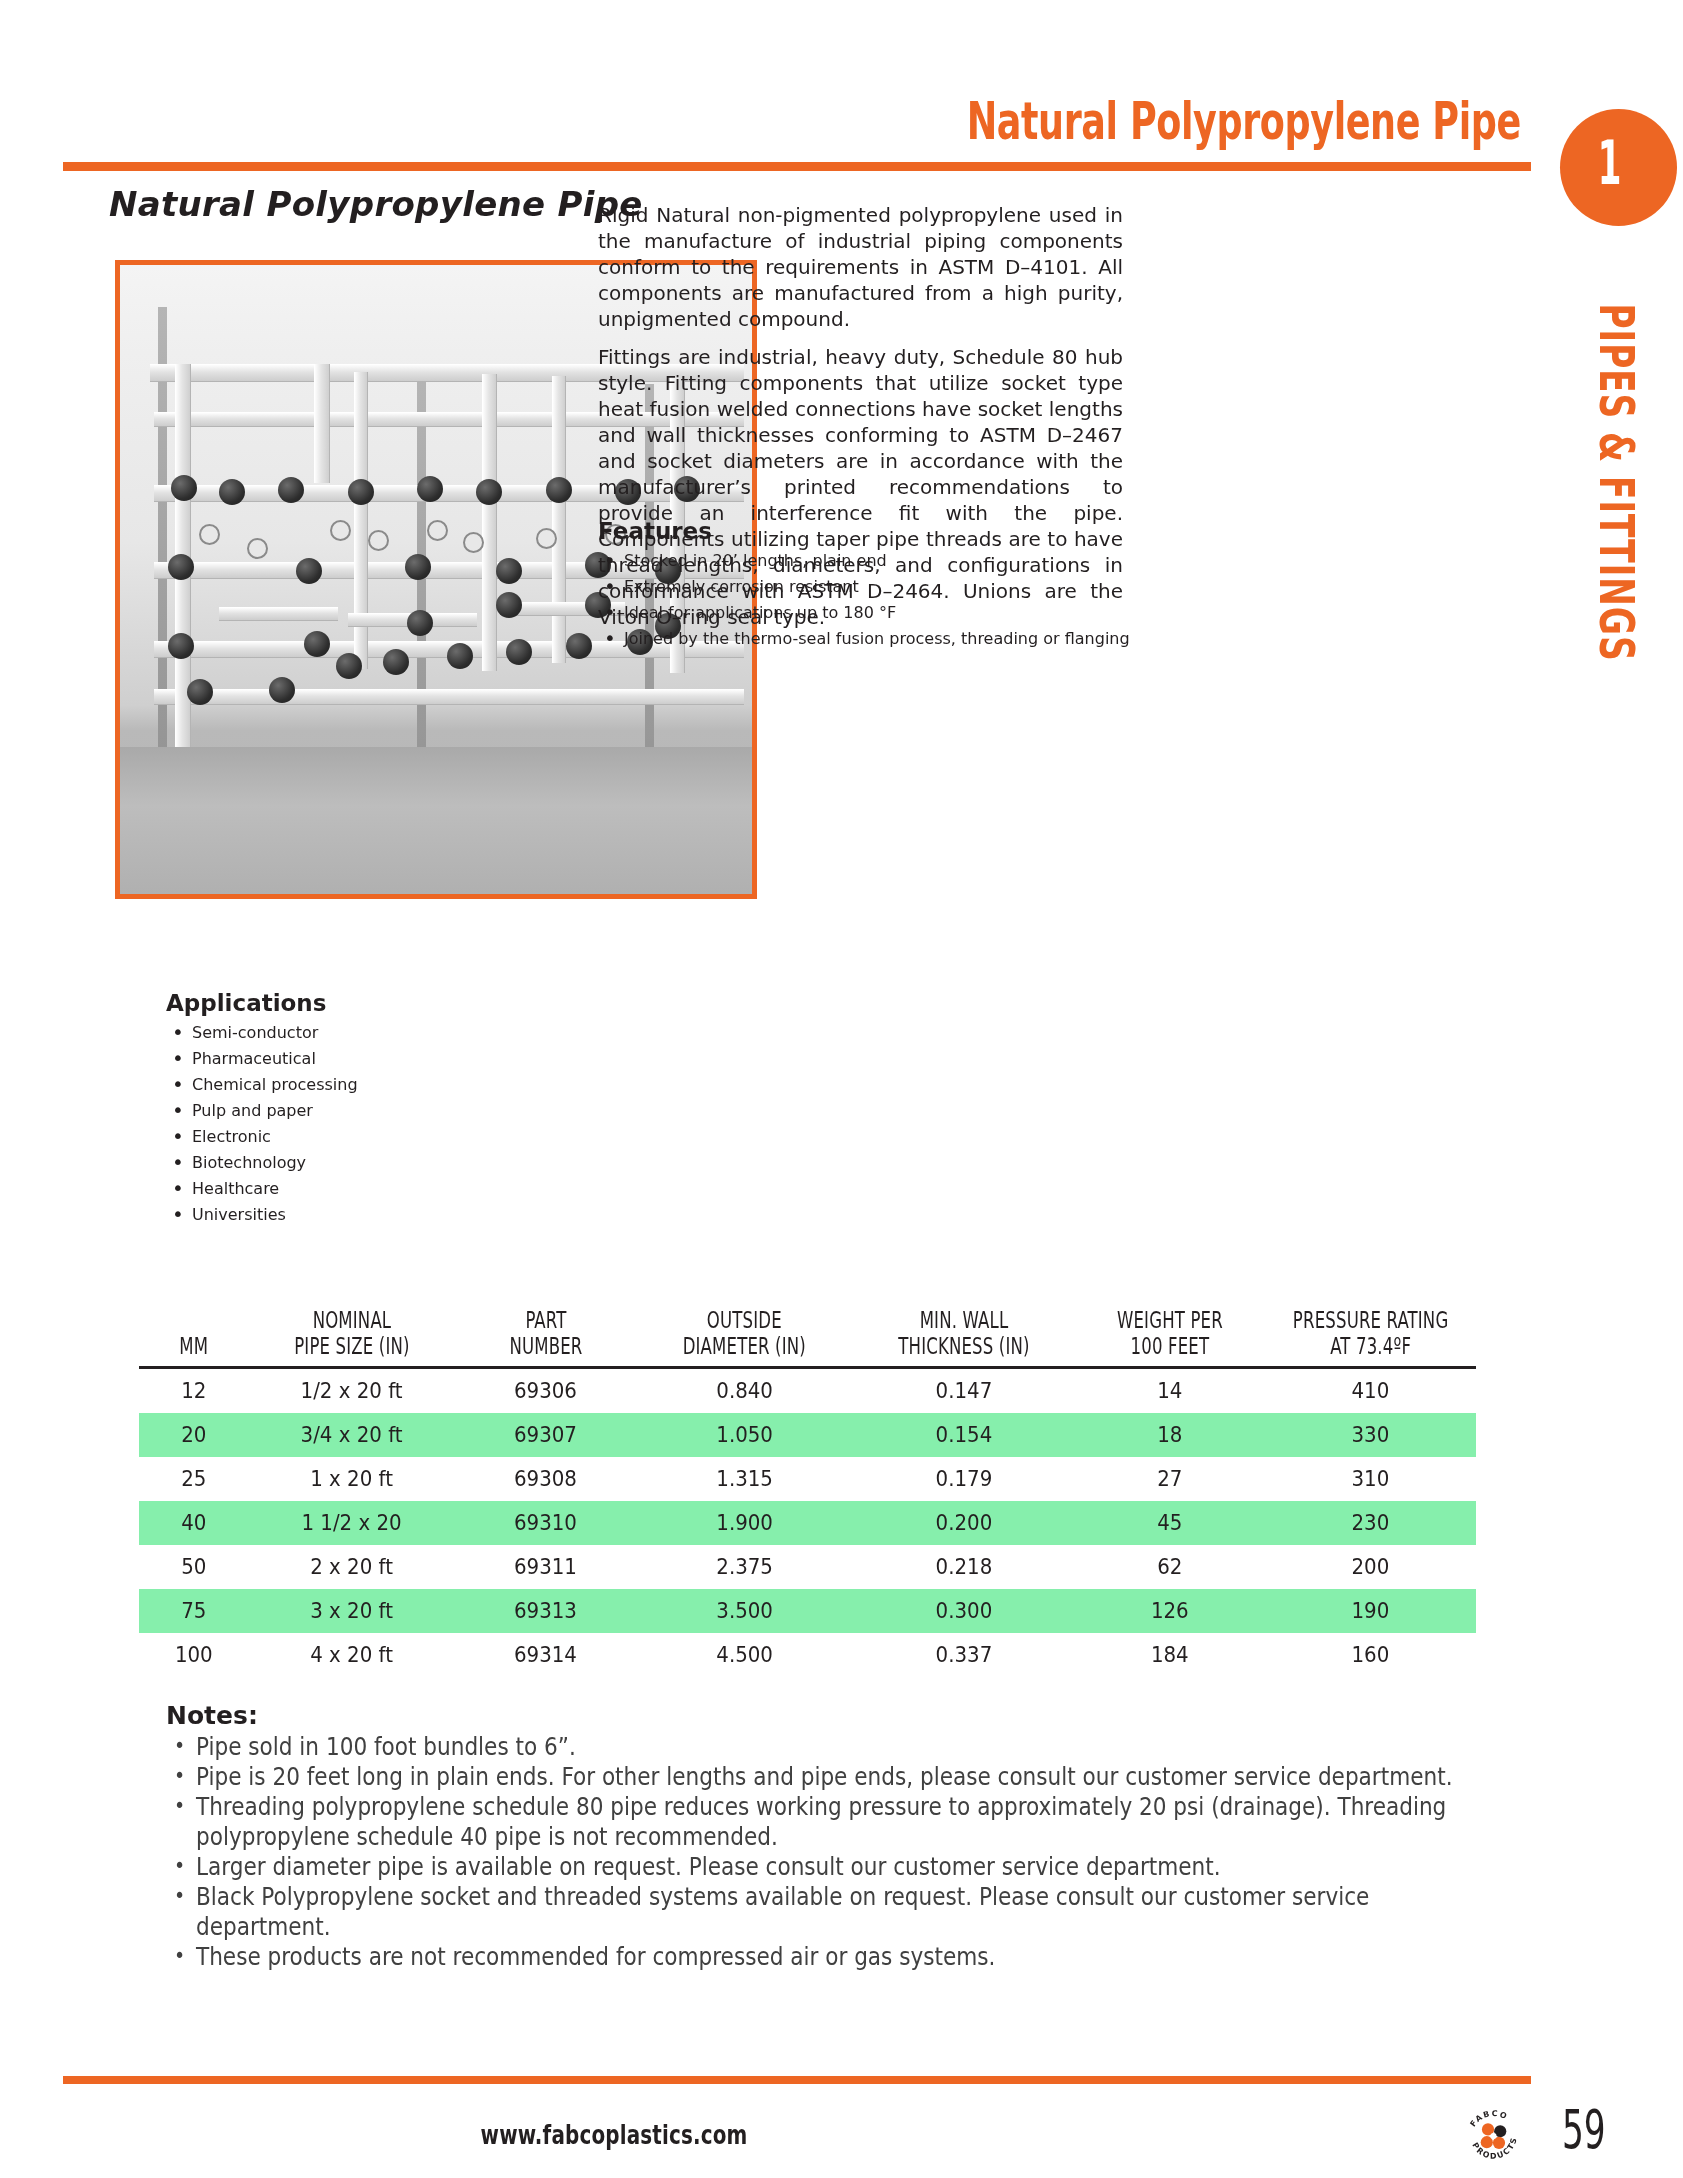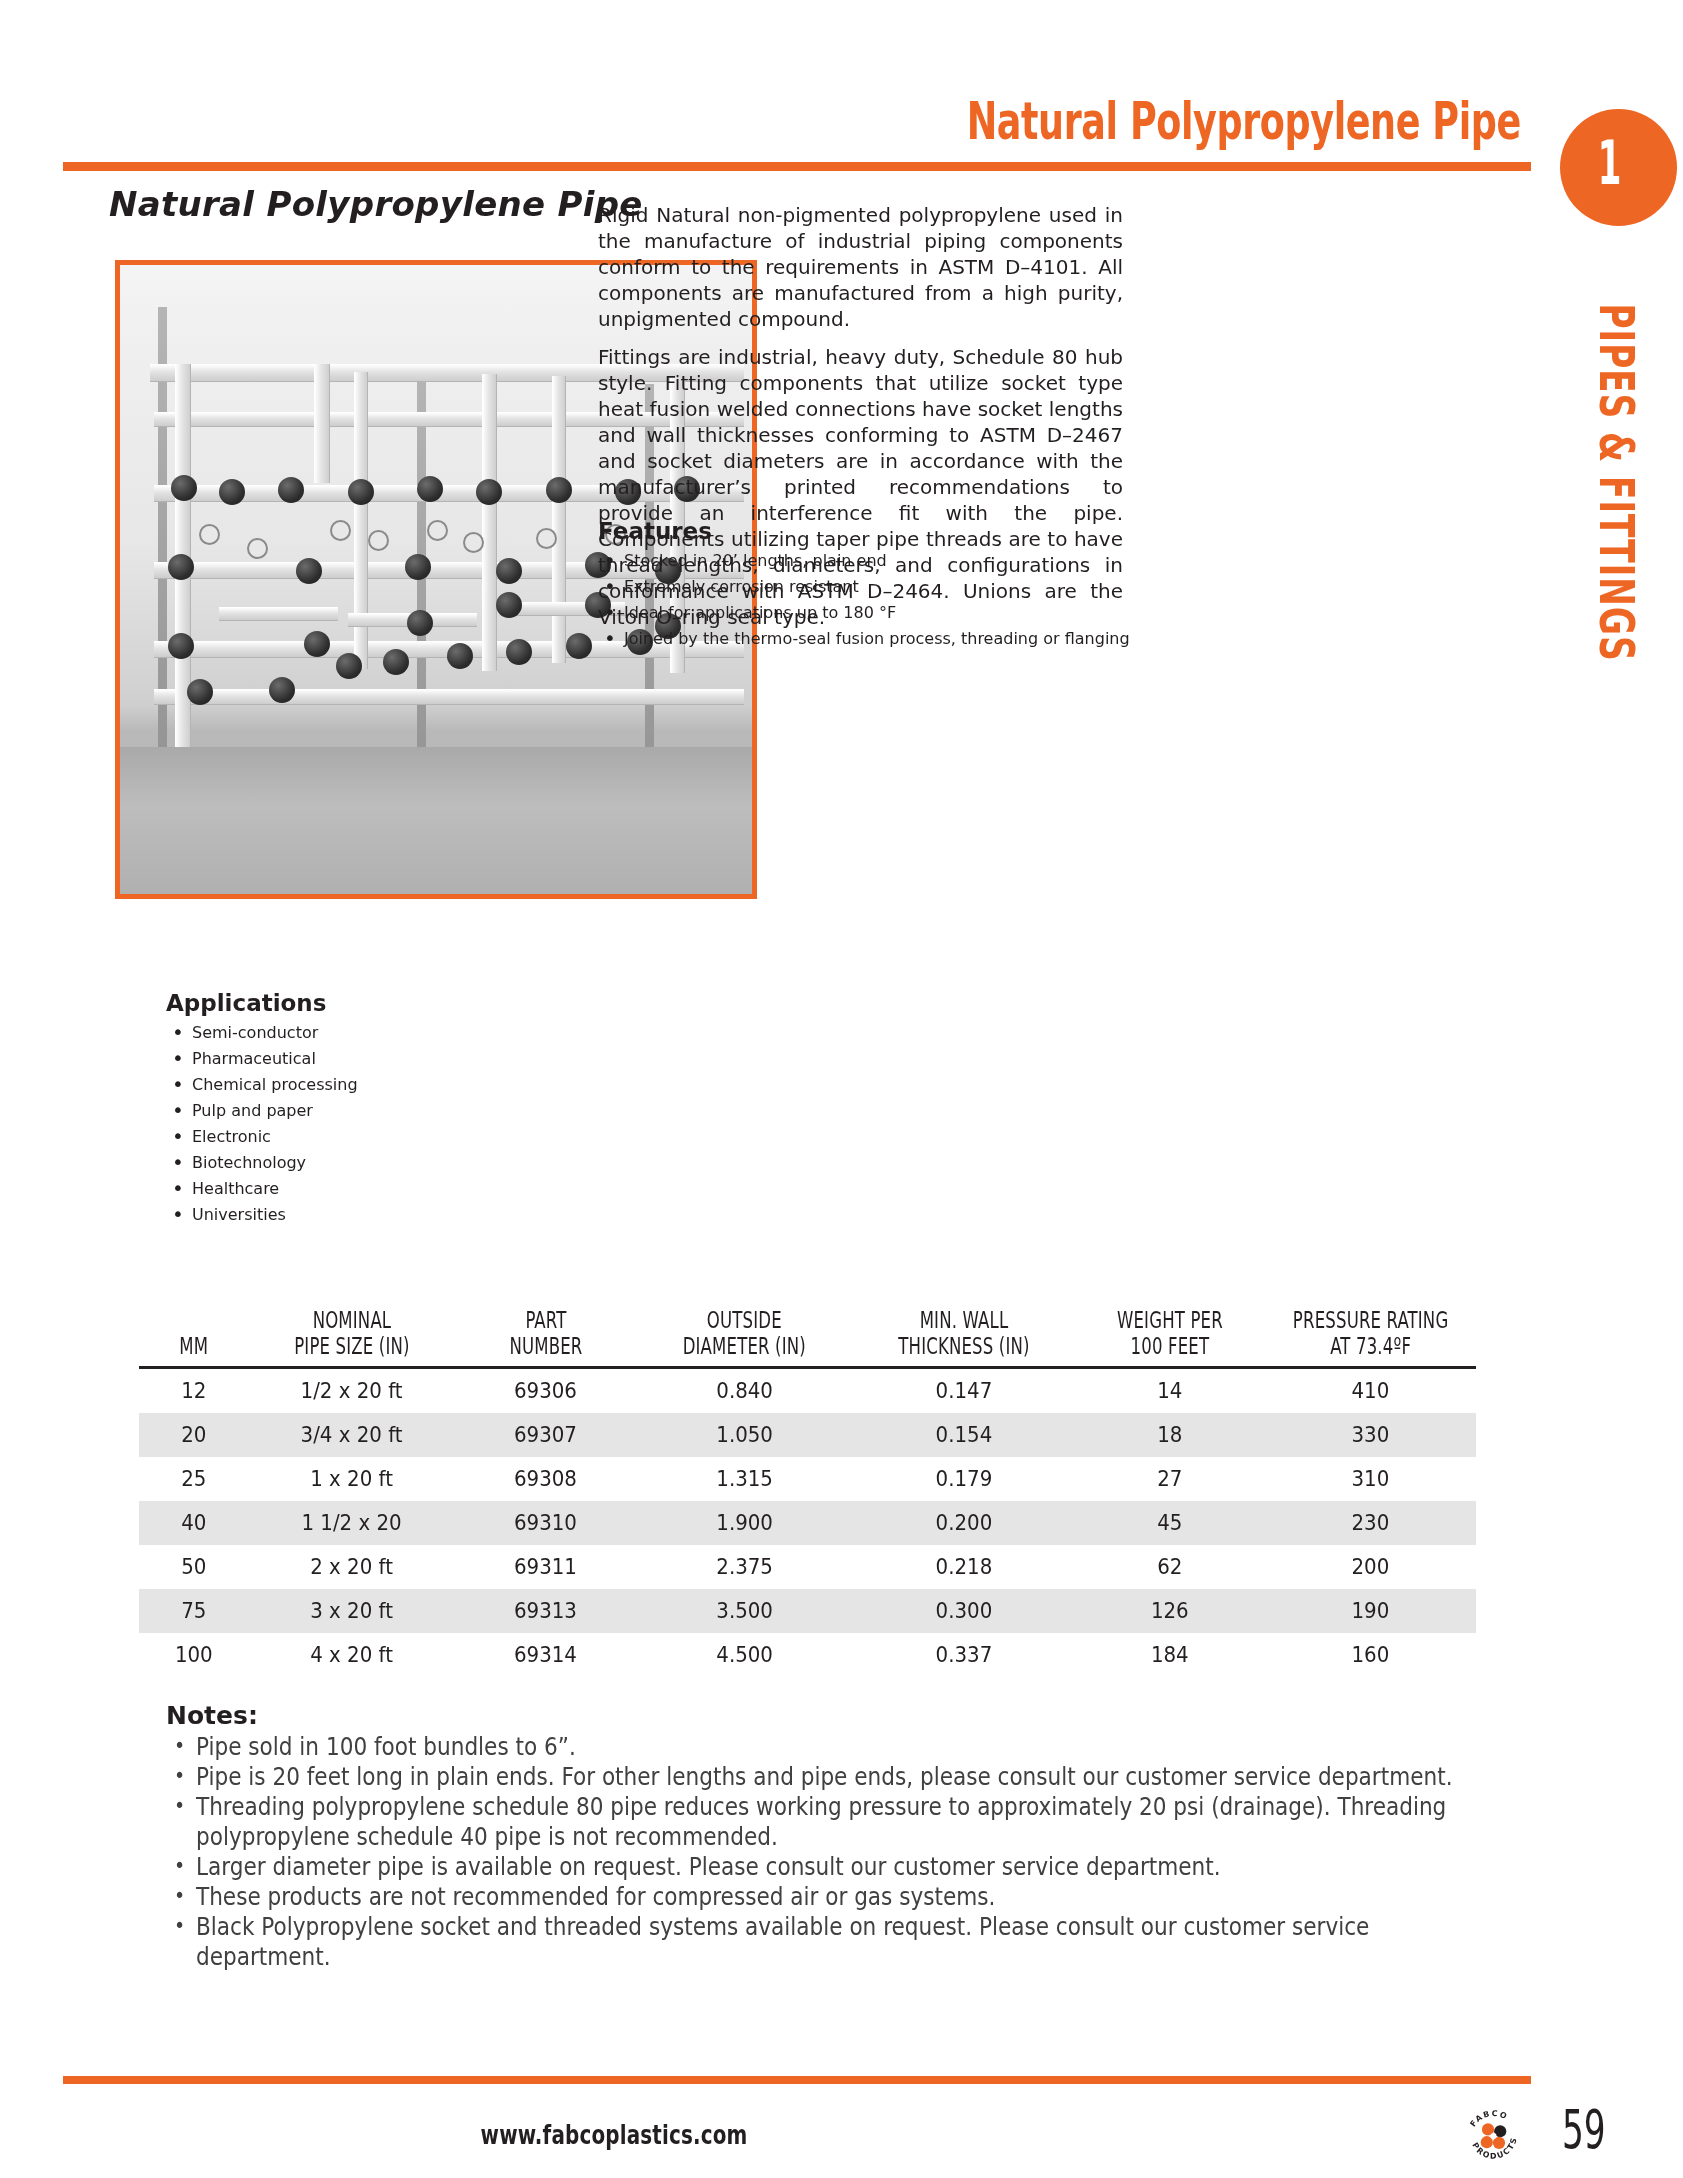--- a/index.html
+++ b/index.html
@@ -246,21 +246,21 @@
     border-bottom: 3px solid #231f20;
   }
   table.spec tbody td {
     font-family: "DejaVu Sans Condensed", "Liberation Sans Narrow", "Liberation Sans", sans-serif;
     font-size: 22px;
     line-height: 28px;
     text-align: center;
     padding: 8px 0;
     color: #231f20;
   }
-  table.spec tbody tr.alt td { background: #e5e5e5; }
+  table.spec tbody tr.alt td { background: #86efac; }
   .hdr-line1 { display: block; }
   .hdr-line2 { display: block; }
 
   
   .notes {
     position: absolute;
     left: 166px;
     top: 1701px;
     width: 1297px;
   }
@@ -552,22 +552,22 @@
     </table>
   </div>
 
   <div class="notes">
     <div class="sec-head">Notes:</div>
     <ul class="notes-list">
       <li>Pipe sold in 100 foot bundles to 6”.</li>
       <li>Pipe is 20 feet long in plain ends. For other lengths and pipe ends, please consult our customer service department.</li>
       <li>Threading polypropylene schedule 80 pipe reduces working pressure to approximately 20 psi (drainage).  Threading polypropylene schedule 40 pipe  is not recommended.</li>
       <li>Larger diameter pipe is available on request. Please consult our customer service department.</li>
+      <li>Black Polypropylene socket and threaded systems available on request.  Please consult our customer service department.</li>
       <li>These products are not recommended for compressed air or gas systems.</li>
-      <li>Black Polypropylene socket and threaded systems available on request.  Please consult our customer service department.</li>
     </ul>
   </div>
 
   <div class="footer-rule"></div>
   <div class="footer-url">www.fabcoplastics.com</div>
 
   <div class="footer-logo">
     <svg viewBox="0 0 100 100" width="61" height="61">
       <defs>
         <path id="arcTop" d="M 14,54 A 36,36 0 0 1 86,54"></path>

